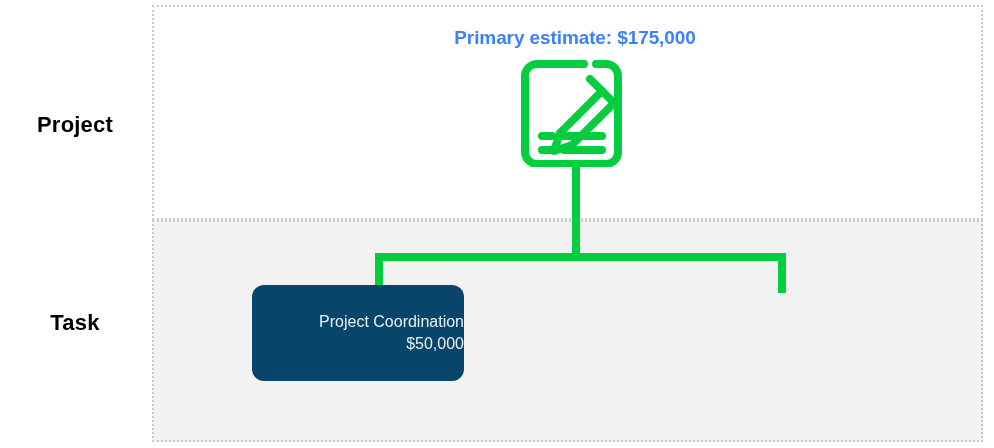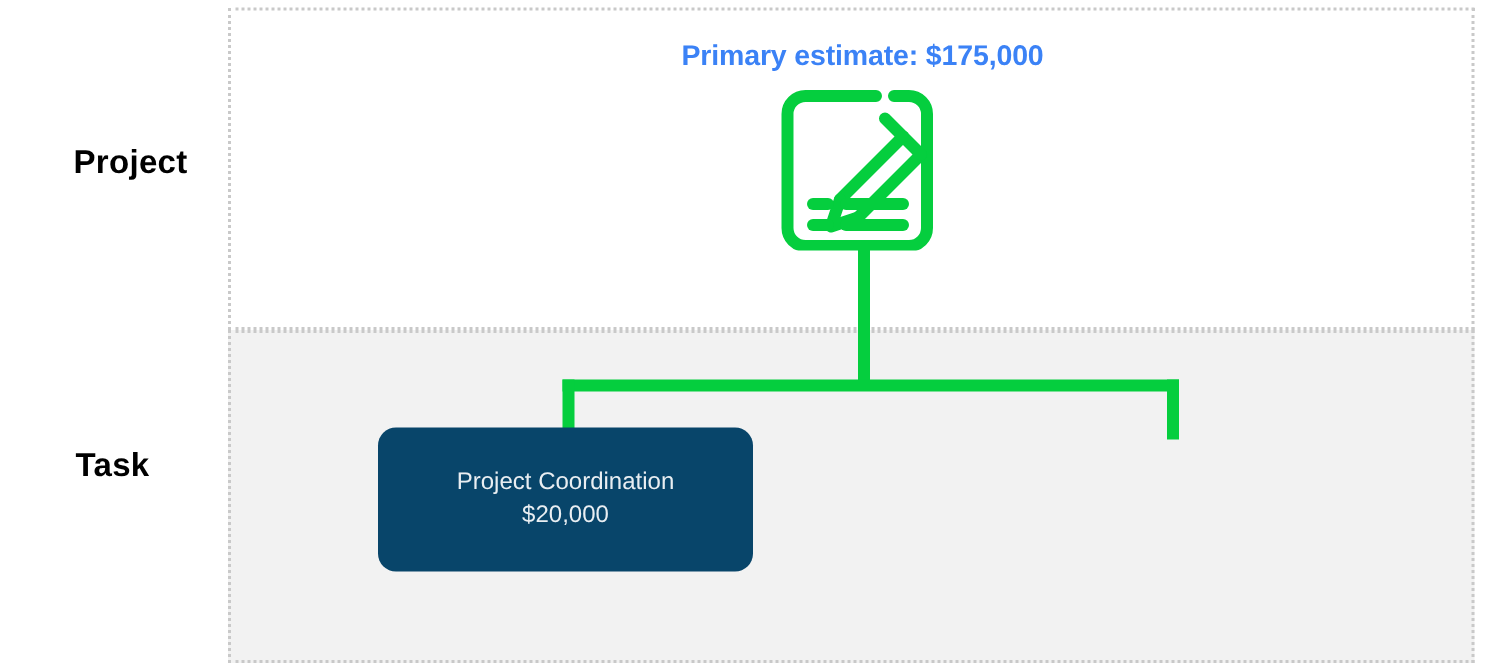--- a/index.html
+++ b/index.html
@@ -45,22 +45,22 @@
   .row-label {
     position: absolute;
     left: 0;
     width: 150px;
     text-align: center;
     color: #000000;
     font-weight: bold;
     font-size: 22px;
     letter-spacing: 0.2px;
   }
-  .row-label-project { top: 95px; margin-left: 12px; }
-  .row-label-task    { top: 297px; }
+  .row-label-project { top: 112px; }
+  .row-label-task    { top: 310px; }
 
   
   .project-title {
     position: absolute;
     left: 355px;
     top: 27px;
     width: 440px;
     text-align: center;
     color: #3b82f6;
     font-weight: bold;
@@ -97,21 +97,21 @@
     background: #08456a;
     border-radius: 12px;
     display: flex;
     flex-direction: column;
     align-items: center;
     justify-content: center;
     color: #e9eef2;
     font-size: 16px;
     line-height: 1.35;
   }
-  .task-box-left  { left: 252px; width: 250px; }
+  .task-box-left  { left: 252px; width: 212px; align-items: flex-end; }
   .task-box-right { left: 650px; width: 250px; }
   .task-name   { white-space: nowrap; }
   .task-amount { white-space: nowrap; }
 </style>
 </head>
 <body>
 
 <div id="diagram">
 
   <div class="band band-project"></div>
@@ -143,17 +143,17 @@
     </svg>
   </div>
 
   <div class="conn conn-trunk"></div>
   <div class="conn conn-bar"></div>
   <div class="conn conn-leg-l"></div>
   <div class="conn conn-leg-r"></div>
 
   <div class="task-box task-box-left">
     <div class="task-name">Project Coordination</div>
-    <div class="task-amount">$20,000</div>
+    <div class="task-amount">$50,000</div>
   </div>
 
 
 </div>
 
 </body></html>

